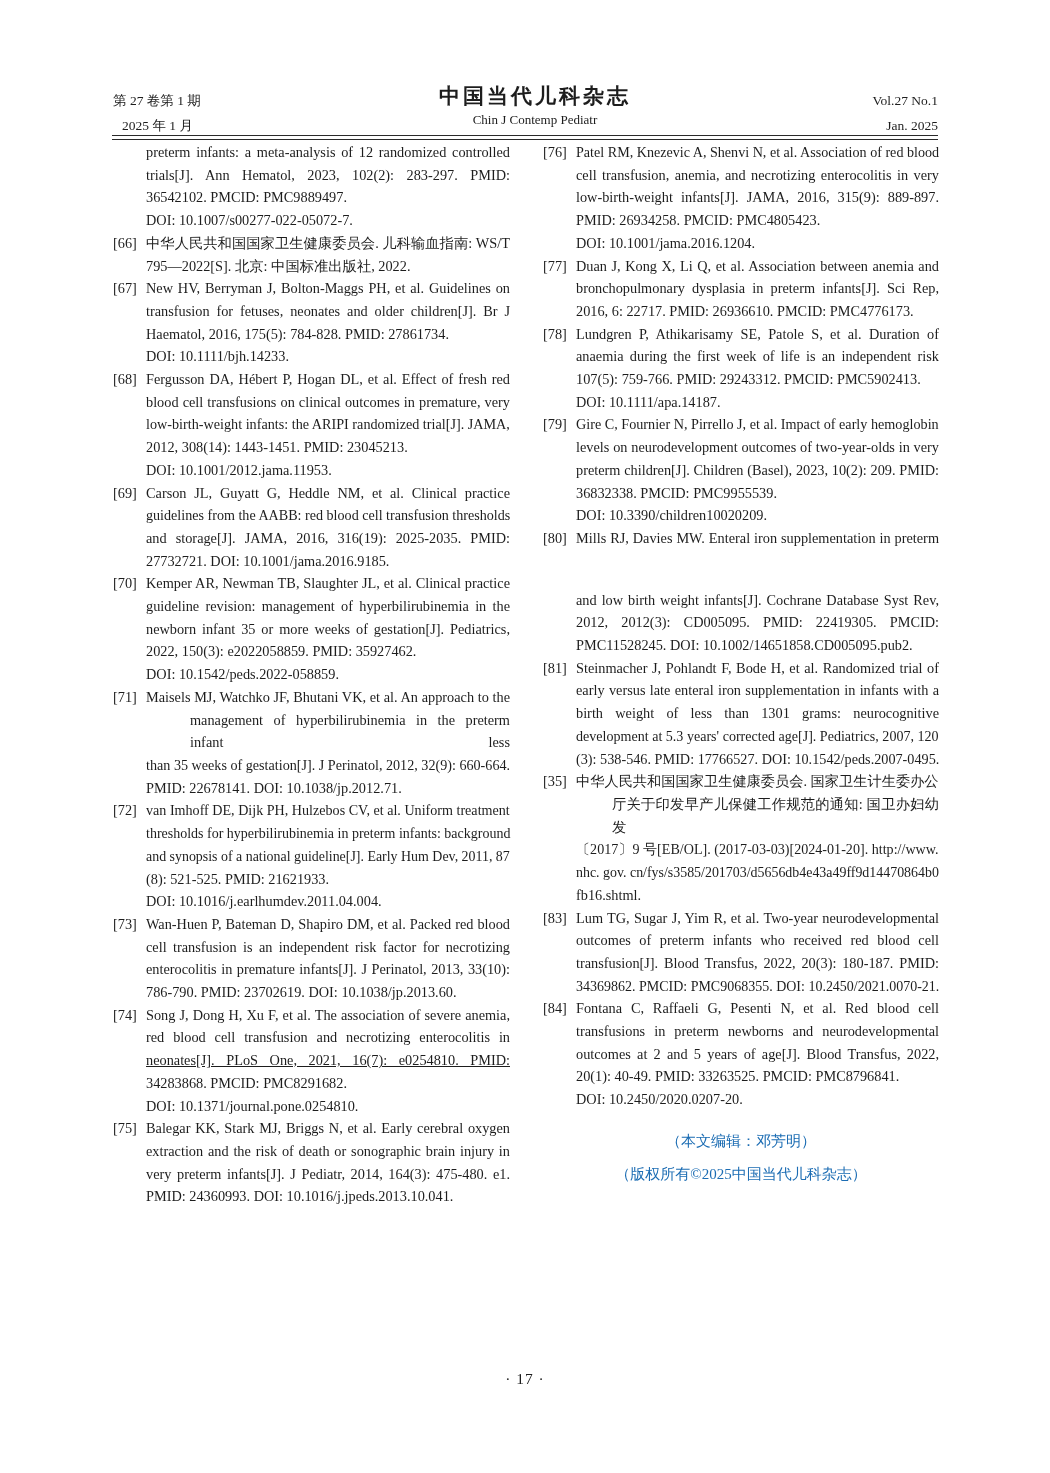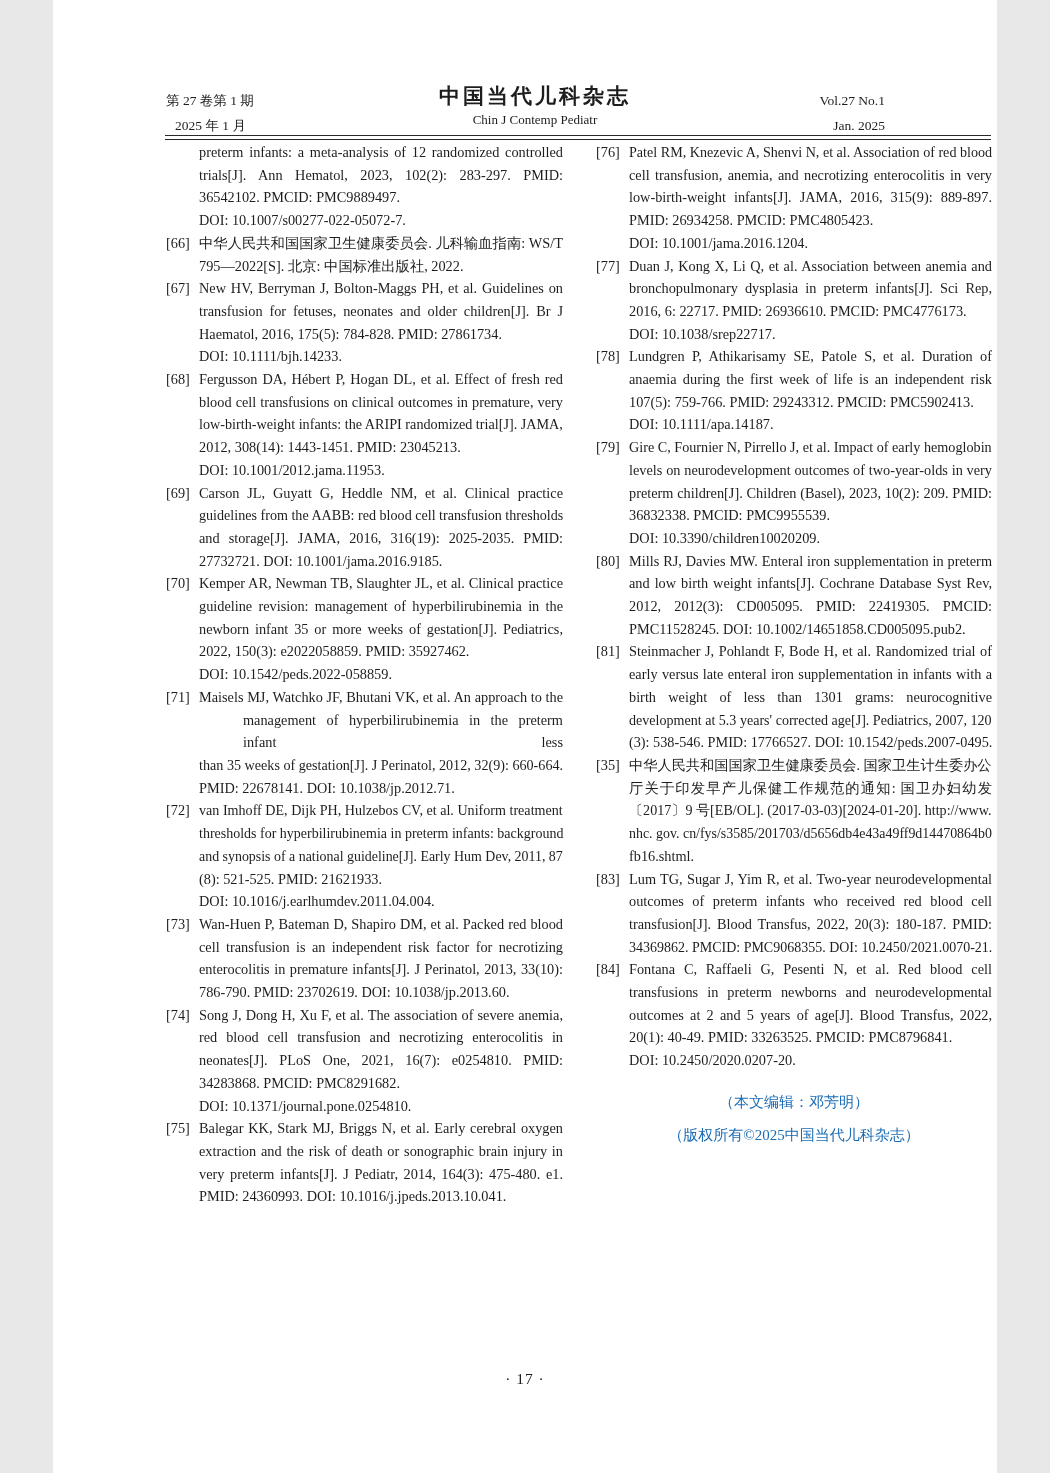--- a/index.html
+++ b/index.html
@@ -1,18 +1,18 @@
 <!DOCTYPE html>
 <html><head>
 <meta charset="utf-8">
 <style>
   html,body{margin:0;padding:0;background:#e8e8e8;}
   .page{
     position:relative;
-    width:944px;height:1473px;
+    width:1050px;height:1473px;
     background:#ffffff;
     font-family:"Liberation Serif","DejaVu Serif",serif;
     color:#1d1d1d;
     overflow:hidden;
     margin:0 auto;
   }
   
   .h-left{position:absolute;left:113px;top:88px;font-size:13.5px;line-height:25px;}
   .h-left .l2{padding-left:9px;}
   .h-center{position:absolute;left:0;right:0;top:84px;text-align:center;margin-left:20px;}
@@ -145,21 +145,21 @@
             <div class="line" style="white-space: normal; text-align: justify; text-align-last: justify;">cell transfusion is an independent risk factor for necrotizing</div>
             <div class="line" style="white-space: normal; text-align: justify; text-align-last: justify;">enterocolitis in premature infants[J]. J Perinatol, 2013, 33(10):</div>
             <div class="line">786-790. PMID: 23702619. DOI: 10.1038/jp.2013.60.</div>
           </div>
         </div>
         <div class="ref">
           <div class="ref-num">[74]</div>
           <div class="ref-body">
             <div class="line" style="white-space: normal; text-align: justify; text-align-last: justify;">Song J, Dong H, Xu F, et al. The association of severe anemia,</div>
             <div class="line" style="white-space: normal; text-align: justify; text-align-last: justify;">red blood cell transfusion and necrotizing enterocolitis in</div>
-            <div class="line" style="white-space: normal; text-align: justify; text-align-last: justify;">neonates[J]. PLoS One, 2021, 16(7): e0254810. PMID:</div>
+            <div class="line" style="white-space: normal; text-align: justify; text-align-last: justify; text-decoration: underline;">neonates[J]. PLoS One, 2021, 16(7): e0254810. PMID:</div>
             <div class="line">34283868. PMCID: PMC8291682.</div>
             <div class="line">DOI: 10.1371/journal.pone.0254810.</div>
           </div>
         </div>
         <div class="ref">
           <div class="ref-num">[75]</div>
           <div class="ref-body">
             <div class="line" style="white-space: normal; text-align: justify; text-align-last: justify;">Balegar KK, Stark MJ, Briggs N, et al. Early cerebral oxygen</div>
             <div class="line" style="white-space: normal; text-align: justify; text-align-last: justify;">extraction and the risk of death or sonographic brain injury in</div>
             <div class="line" style="white-space: normal; text-align: justify; text-align-last: justify;">very preterm infants[J]. J Pediatr, 2014, 164(3): 475-480. e1.</div>
@@ -177,21 +177,20 @@
             <div class="line">PMID: 26934258. PMCID: PMC4805423.</div>
             <div class="line">DOI: 10.1001/jama.2016.1204.</div>
           </div>
         </div>
         <div class="ref">
           <div class="ref-num">[77]</div>
           <div class="ref-body">
             <div class="line" style="white-space: normal; text-align: justify; text-align-last: justify;">Duan J, Kong X, Li Q, et al. Association between anemia and</div>
             <div class="line" style="white-space: normal; text-align: justify; text-align-last: justify;">bronchopulmonary dysplasia in preterm infants[J]. Sci Rep,</div>
             <div class="line">2016, 6: 22717. PMID: 26936610. PMCID: PMC4776173.</div>
-            <div class="line">DOI: 10.1038/srep22717.</div>
           </div>
         </div>
         <div class="ref">
           <div class="ref-num">[78]</div>
           <div class="ref-body">
             <div class="line" style="white-space: normal; text-align: justify; text-align-last: justify;">Lundgren P, Athikarisamy SE, Patole S, et al. Duration of</div>
             <div class="line" style="white-space: normal; text-align: justify; text-align-last: justify;">anaemia during the first week of life is an independent risk</div>
             <div class="line">107(5): 759-766. PMID: 29243312. PMCID: PMC5902413.</div>
             <div class="line">DOI: 10.1111/apa.14187.</div>
           </div>
@@ -203,40 +202,40 @@
             <div class="line" style="white-space: normal; text-align: justify; text-align-last: justify;">levels on neurodevelopment outcomes of two-year-olds in very</div>
             <div class="line" style="white-space: normal; text-align: justify; text-align-last: justify;">preterm children[J]. Children (Basel), 2023, 10(2): 209. PMID:</div>
             <div class="line">36832338. PMCID: PMC9955539.</div>
             <div class="line">DOI: 10.3390/children10020209.</div>
           </div>
         </div>
         <div class="ref">
           <div class="ref-num">[80]</div>
           <div class="ref-body">
             <div class="line" style="white-space: normal; text-align: justify; text-align-last: justify;">Mills RJ, Davies MW. Enteral iron supplementation in preterm</div>
-            <div class="line" style="white-space: normal; text-align: justify; text-align-last: justify;">and low birth weight infants[J]. Cochrane Database Syst Rev,</div>
+            <div class="line" style="white-space: normal; text-align: justify; text-align-last: justify; margin-top: 39px;">and low birth weight infants[J]. Cochrane Database Syst Rev,</div>
             <div class="line" style="white-space: normal; text-align: justify; text-align-last: justify;">2012, 2012(3): CD005095. PMID: 22419305. PMCID:</div>
             <div class="line">PMC11528245. DOI: 10.1002/14651858.CD005095.pub2.</div>
           </div>
         </div>
         <div class="ref">
           <div class="ref-num">[81]</div>
           <div class="ref-body">
             <div class="line" style="white-space: normal; text-align: justify; text-align-last: justify;">Steinmacher J, Pohlandt F, Bode H, et al. Randomized trial of</div>
             <div class="line" style="white-space: normal; text-align: justify; text-align-last: justify;">early versus late enteral iron supplementation in infants with a</div>
             <div class="line" style="white-space: normal; text-align: justify; text-align-last: justify;">birth weight of less than 1301 grams: neurocognitive</div>
             <div class="line" style="transform: scaleX(0.98374);">development at 5.3 years' corrected age[J]. Pediatrics, 2007, 120</div>
             <div class="line" style="transform: scaleX(0.994521);">(3): 538-546. PMID: 17766527. DOI: 10.1542/peds.2007-0495.</div>
           </div>
         </div>
         <div class="ref">
           <div class="ref-num">[35]</div>
           <div class="ref-body">
             <div class="line" style="transform: scaleX(0.994521);">中华人民共和国国家卫生健康委员会. 国家卫生计生委办公</div>
-            <div class="line" style="white-space: normal; text-align: justify; text-align-last: justify;">厅关于印发早产儿保健工作规范的通知: 国卫办妇幼发</div>
+            <div class="line" style="white-space: normal; text-align: justify; text-align-last: justify; margin-left: 36px;">厅关于印发早产儿保健工作规范的通知: 国卫办妇幼发</div>
             <div class="line" style="transform: scaleX(0.986413);">〔2017〕9 号[EB/OL]. (2017-03-03)[2024-01-20]. http://www.</div>
             <div class="line" style="transform: scaleX(0.97319);">nhc. gov. cn/fys/s3585/201703/d5656db4e43a49ff9d14470864b0</div>
             <div class="line">fb16.shtml.</div>
           </div>
         </div>
         <div class="ref">
           <div class="ref-num">[83]</div>
           <div class="ref-body">
             <div class="line" style="white-space: normal; text-align: justify; text-align-last: justify;">Lum TG, Sugar J, Yim R, et al. Two-year neurodevelopmental</div>
             <div class="line" style="white-space: normal; text-align: justify; text-align-last: justify;">outcomes of preterm infants who received red blood cell</div>

